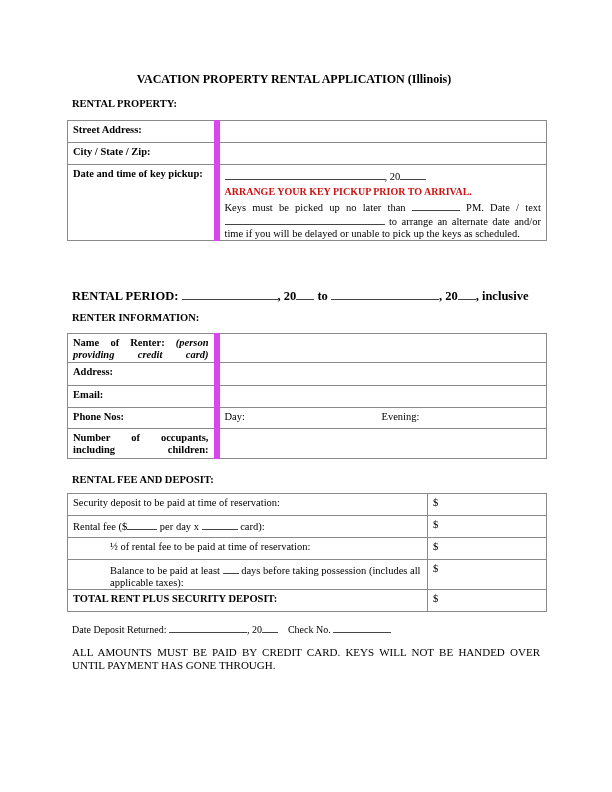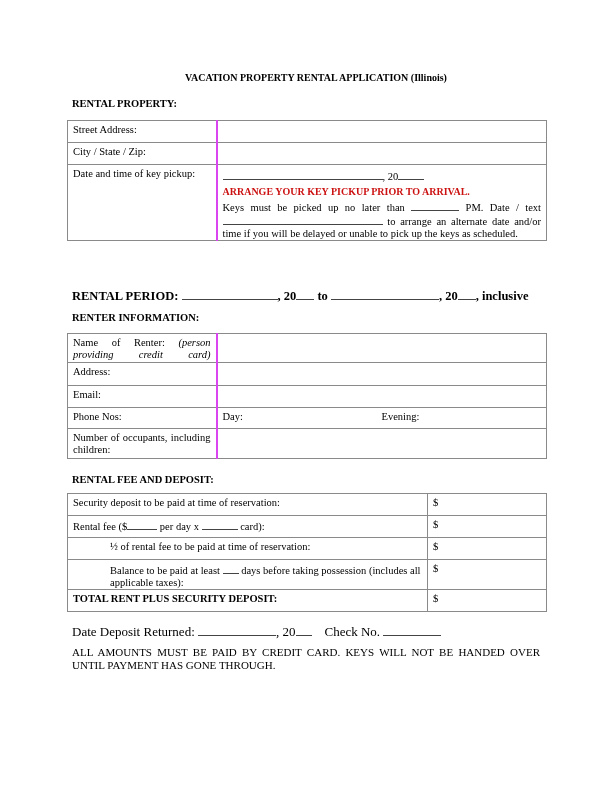--- a/index.html
+++ b/index.html
@@ -1,29 +1,29 @@
 <!DOCTYPE html>
 <html><head>
 <meta charset="utf-8">
 <style>
   html, body { margin: 0; padding: 0; background: #ffffff; }
   body { width: 612px; height: 792px; position: relative; overflow: hidden;
          font-family: "Liberation Serif", serif; color: #000; font-size: 10.5px; }
   .abs { position: absolute; text-align: center; }
-  .title { left: 0; width: 588px; top: 72px; text-align: center; font-weight: bold; font-size: 10px; margin-left: 22px; }
+  .title { left: 0; width: 588px; top: 72px; text-align: center; font-weight: bold; font-size: 12px; }
   .h { left: 72px; font-weight: bold; font-size: 10.5px; }
   table { position: absolute; border-collapse: collapse; table-layout: fixed; }
   td { border: 1px solid #8a8a8a; vertical-align: top; padding: 3px 5px 0 5px; font-size: 10.5px; line-height: 12px; }
-  td.divl { border-right: 2px solid #d946ef; }
+  td.divl { border-right: 6px solid #d946ef; font-weight: bold; }
   .just { text-align: justify; text-align-last: justify; }
   .red { color: #cc1111; font-weight: bold; font-size: 10px; }
   .blank { display: inline-block; border-bottom: 1px solid #444; height: 10px; vertical-align: baseline; }
   .period { left: 72px; top: 287px; font-weight: bold; font-size: 12.5px; white-space: nowrap; }
   .indent { padding-left: 42px; }
-  .small { font-size: 13px; }
+  .small { font-size: 10px; }
   .notice { left: 72px; width: 468px; top: 646px; font-size: 11px; line-height: 13px; }
 </style>
 </head>
 <body>
 
 <div class="abs title">VACATION PROPERTY RENTAL APPLICATION (Illinois)</div>
 
 <div class="abs h" style="top:98px">RENTAL PROPERTY:</div>
 
 <table style="left:67px; top:120px; width:479px;">

